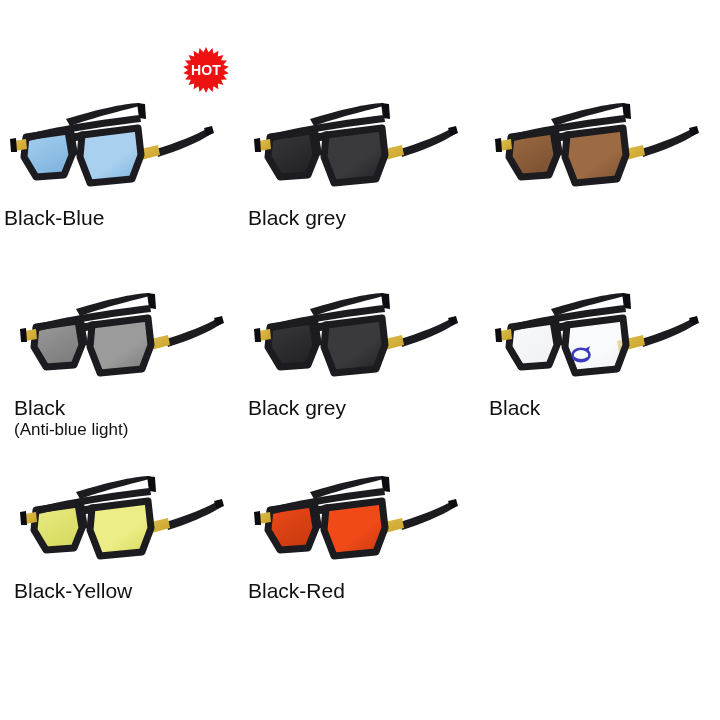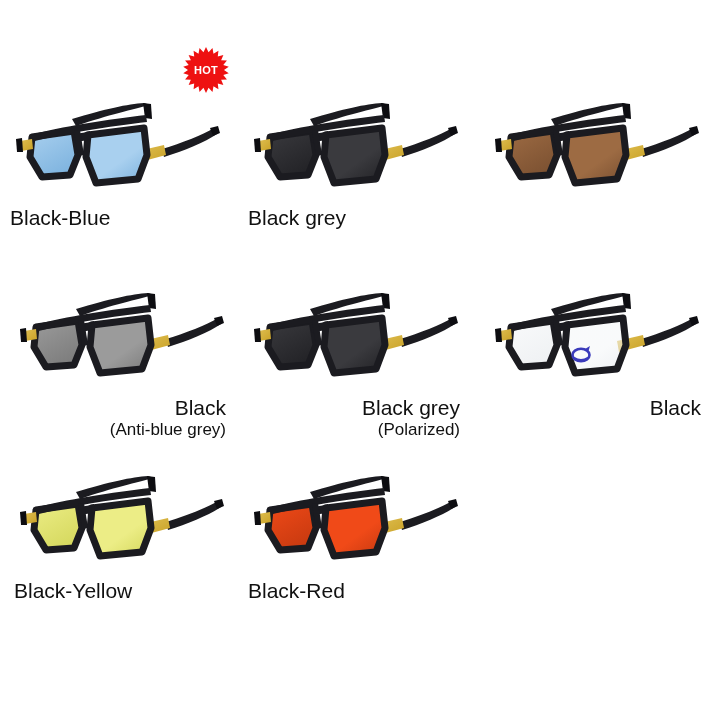--- a/index.html
+++ b/index.html
@@ -34,21 +34,21 @@
 
   .glasses-wrap svg {
     display: block;
     width: 212px;
     height: 105px;
   }
 
   .labels {
     margin-top: 6px;
     width: 212px;
-    text-align: right;
+    text-align: left;
   }
 
   .label-main {
     font-size: 21px;
     color: #111111;
     line-height: 1.12;
     white-space: nowrap;
   }
 
   .label-sub {
@@ -74,32 +74,32 @@
   #hot-badge svg { display: block; width: 48px; height: 48px; }
   .hot-text {
     position: absolute;
     left: 0;
     top: 0;
     width: 48px;
     height: 48px;
     display: flex;
     align-items: center;
     justify-content: center;
-    font-size: 11px;
+    font-size: 14px;
     font-weight: bold;
     color: #ffffff;
     letter-spacing: 0.2px;
     pointer-events: none;
   }
 </style>
 </head>
 <body>
 
 <div id="grid">
-    <div class="variant align-left" style="left: 10px; top: 95px;">
+    <div class="variant align-left" style="left: 4px; top: 95px;">
       <div class="glasses-wrap">
 <svg viewBox="0 0 212 105" xmlns="http://www.w3.org/2000/svg">
   <defs>
     <linearGradient id="lensL-black-blue" x1="0" y1="0" x2="0.6" y2="1">
       <stop offset="0%" stop-color="#a9d0ef"></stop>
       <stop offset="100%" stop-color="#7fb4df"></stop>
     </linearGradient>
     <linearGradient id="lensR-black-blue" x1="0.1" y1="0" x2="0.9" y2="1">
       <stop offset="0%" stop-color="#a9d0ef"></stop>
       <stop offset="60%" stop-color="#a9d0ef"></stop>
@@ -268,21 +268,21 @@
 
   <path d="M62 40 C72 38 76 37 80 36 L81 44 C77 45 72 46 64 48 Z" fill="#1b1b20"></path>
   <path d="M64 36 L70 35 L74 60 L68 61 Z" fill="#1b1b20"></path>
 
   <path d="M10 46 L22 44 L23 54 L11 56 Z" fill="url(#goldg-black-anti-blue)"></path>
   <path d="M6 44 L12 43 L13 57 L7 57 Z" fill="#0d0d11"></path>
 </svg>
       </div>
       <div class="labels">
         <div class="label-main">Black</div>
-        <div class="label-sub">(Anti-blue grey)</div>
+        <div class="label-sub">(Anti-blue light)</div>
       </div>
     </div>
     <div class="variant" style="left: 248px; top: 285px;">
       <div class="glasses-wrap">
 <svg viewBox="0 0 212 105" xmlns="http://www.w3.org/2000/svg">
   <defs>
     <linearGradient id="lensL-black-grey-polarized" x1="0" y1="0" x2="0.6" y2="1">
       <stop offset="0%" stop-color="#3a3a3e"></stop>
       <stop offset="100%" stop-color="#232327"></stop>
     </linearGradient>
@@ -316,21 +316,20 @@
 
   <path d="M62 40 C72 38 76 37 80 36 L81 44 C77 45 72 46 64 48 Z" fill="#1b1b20"></path>
   <path d="M64 36 L70 35 L74 60 L68 61 Z" fill="#1b1b20"></path>
 
   <path d="M10 46 L22 44 L23 54 L11 56 Z" fill="url(#goldg-black-grey-polarized)"></path>
   <path d="M6 44 L12 43 L13 57 L7 57 Z" fill="#0d0d11"></path>
 </svg>
       </div>
       <div class="labels">
         <div class="label-main">Black grey</div>
-        <div class="label-sub">(Polarized)</div>
       </div>
     </div>
     <div class="variant" style="left: 489px; top: 285px;">
       <div class="glasses-wrap">
 <svg viewBox="0 0 212 105" xmlns="http://www.w3.org/2000/svg">
   <defs>
     <linearGradient id="lensL-black-photochromic" x1="0" y1="0" x2="0.6" y2="1">
       <stop offset="0%" stop-color="#f4f6f8"></stop>
       <stop offset="100%" stop-color="#e2e6ea"></stop>
     </linearGradient>

